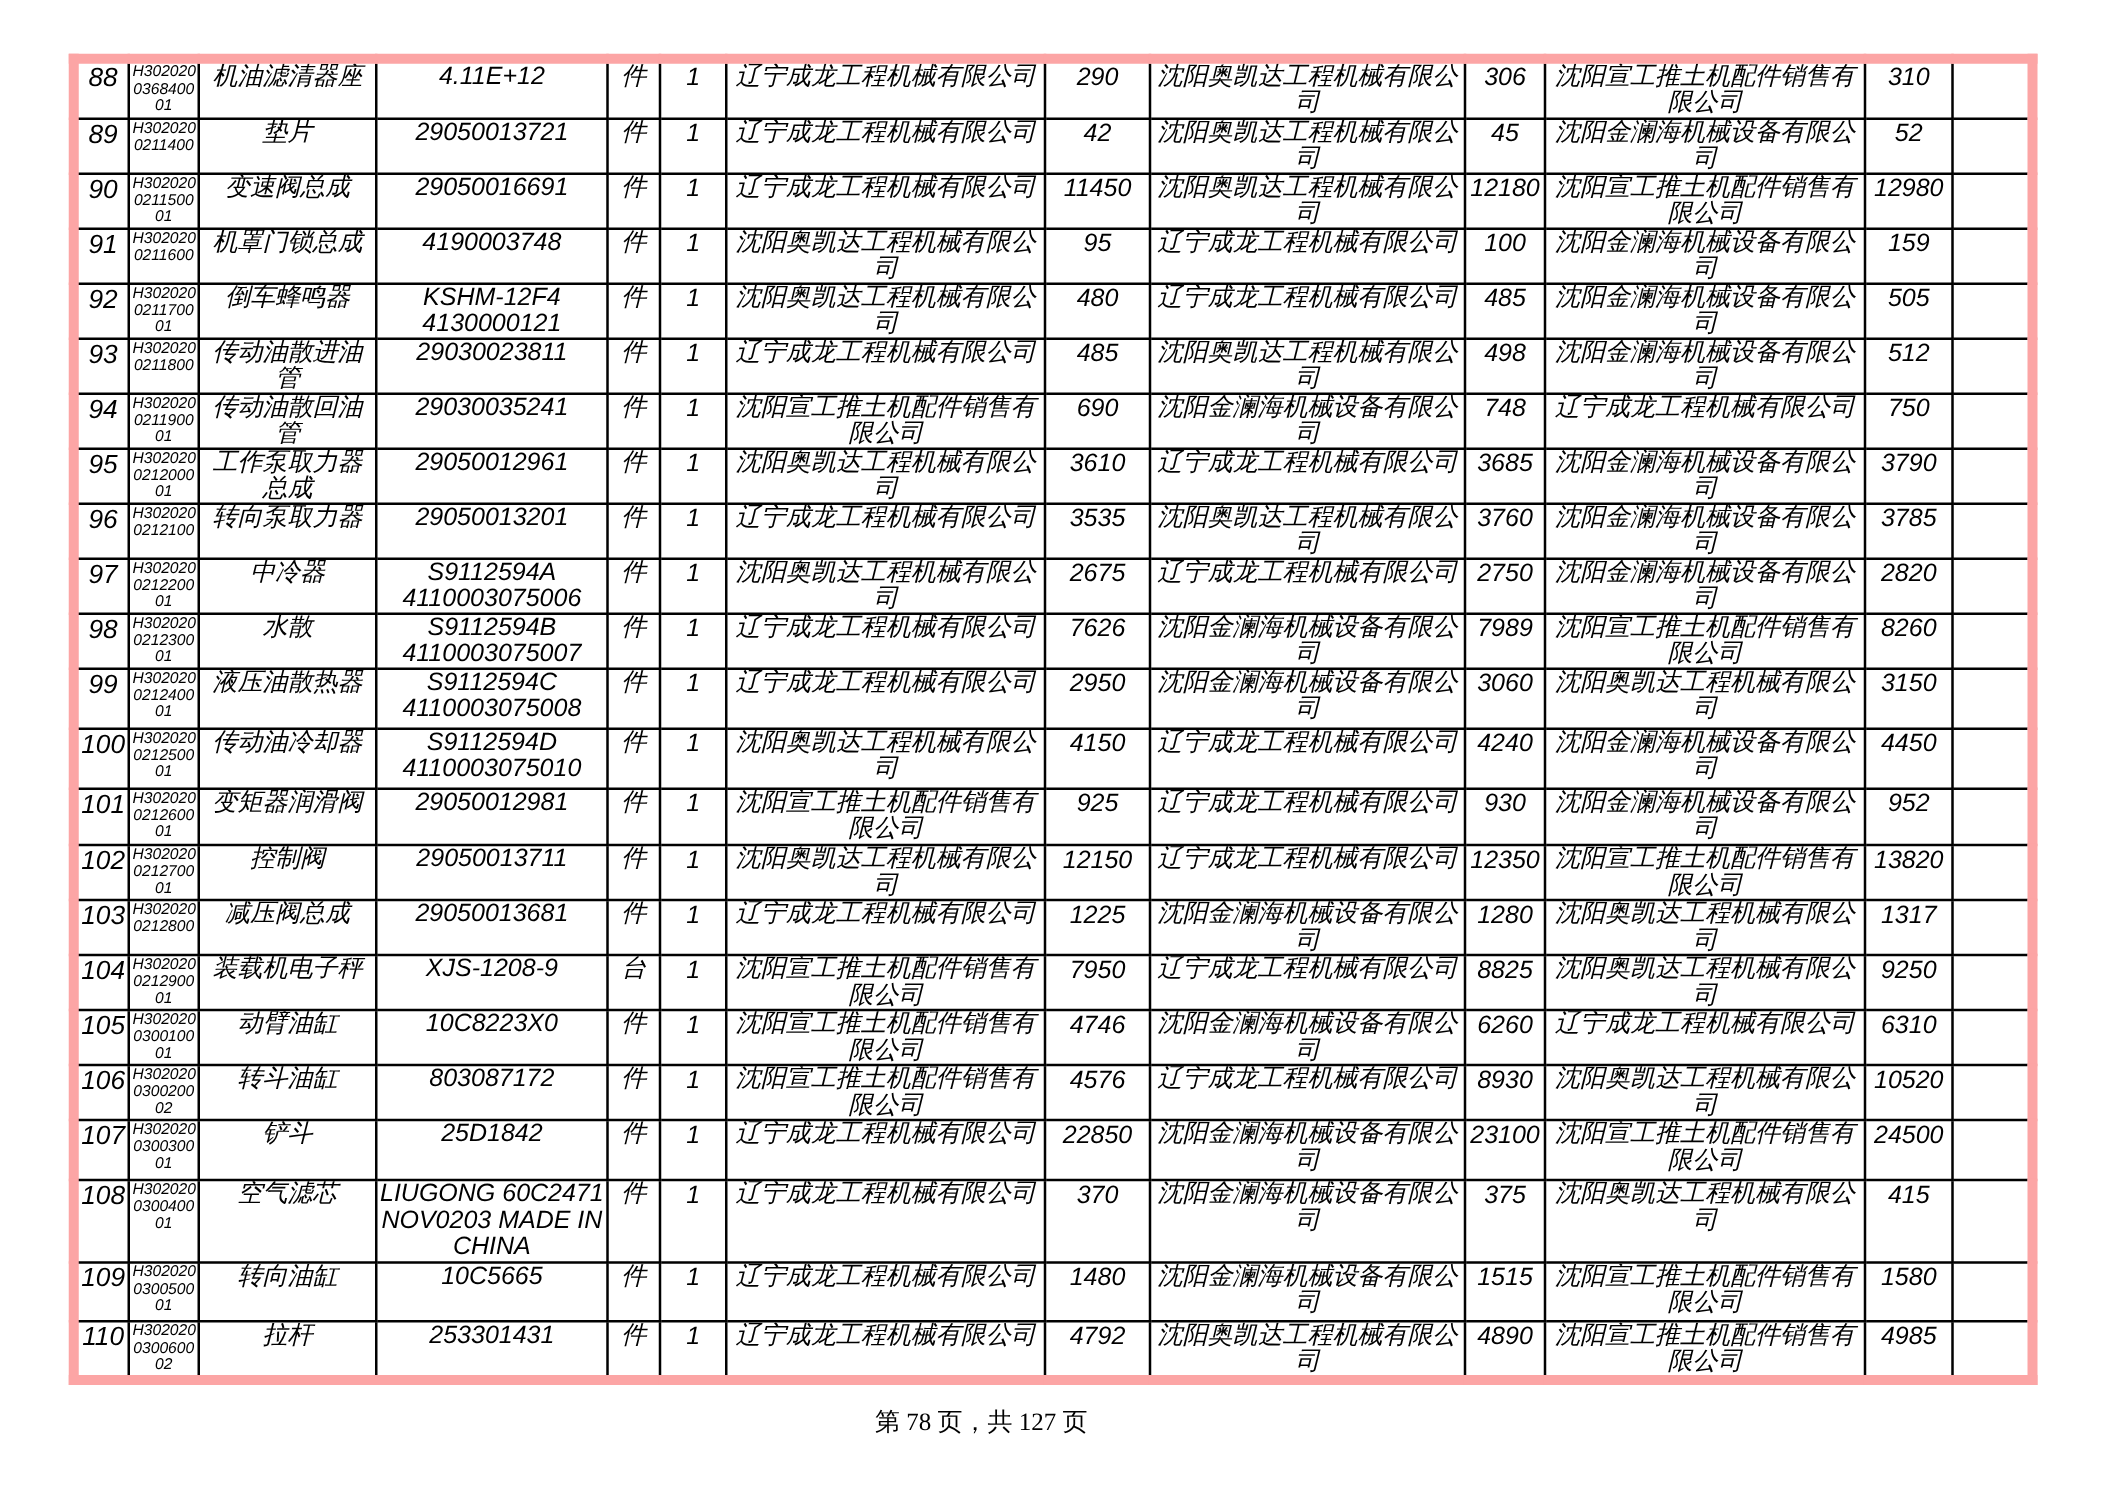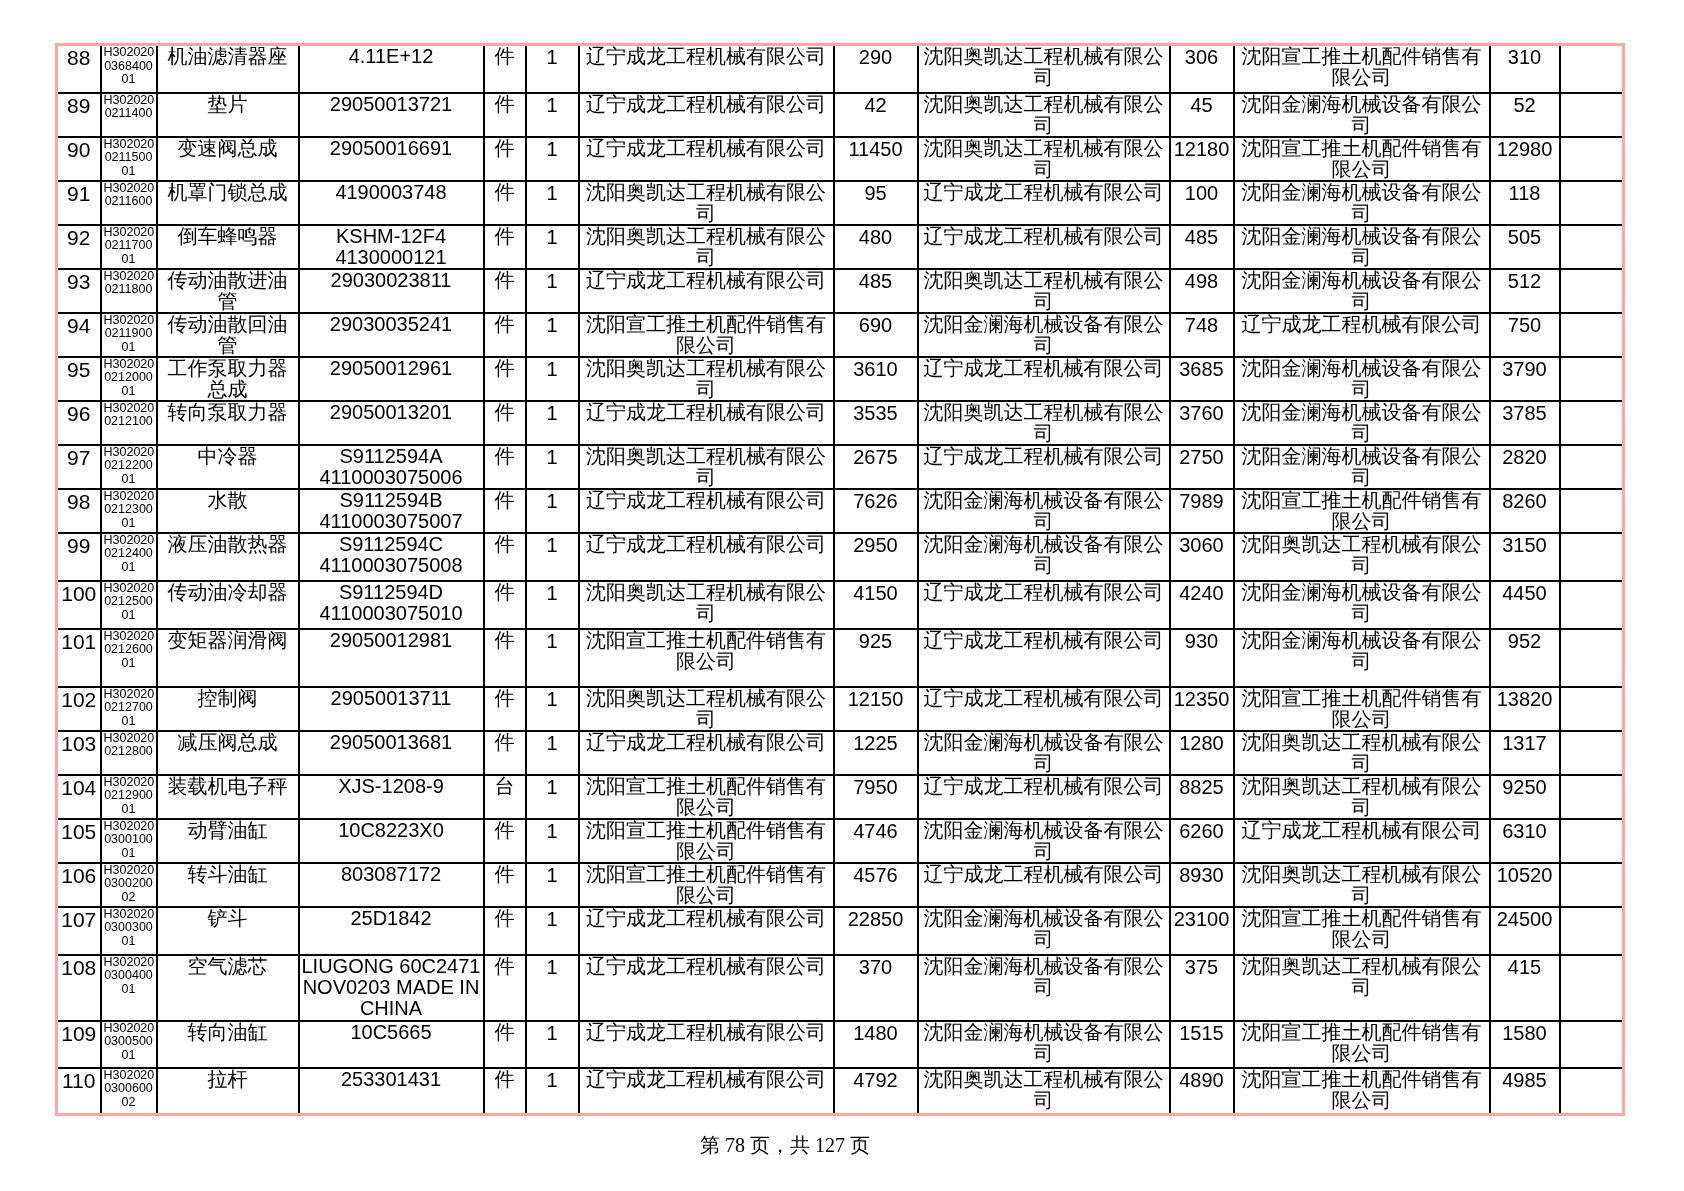--- a/index.html
+++ b/index.html
@@ -1,20 +1,20 @@
 <!DOCTYPE html>
 <html><head>
 <meta charset="utf-8">
 <style>
   html,body{margin:0;padding:0;background:#fff;}
   body{width:1684px;height:1191px;overflow:hidden;
        font-family:"Liberation Sans",sans-serif;color:#000;}
   .sheet{margin:43px 0 0 55px;width:1567px;}
   table{border-collapse:collapse;table-layout:fixed;width:1567px;
-        border:3px solid #fca5a5;}
+        border:8px solid #fca5a5;font-style:italic;}
   td{border:2px solid #000;padding:0;vertical-align:top;overflow:hidden;}
   tr{overflow:hidden;}
   .w{display:flex;height:100%;overflow:hidden;padding:0 2px;}
   .i{margin:auto;width:100%;text-align:center;}
   .t-no  .i{font-size:21px;line-height:23px;}
   .t-code .i{font-size:12.5px;line-height:13.5px;word-spacing:999px;}
   .t-cjk .i{font-size:20px;line-height:21px;}
   .t-part .i{font-size:20px;line-height:21px;}
   .t-num .i{font-size:20px;line-height:22px;}
   .footer{width:1460px;margin-top:16px;text-align:center;
@@ -293,21 +293,21 @@
               <div class="i">100</div>
             </div>
           </td>
     <td class="t-cjk">
             <div class="w">
               <div class="i">沈阳金澜海机械设备有限公司</div>
             </div>
           </td>
     <td class="t-num">
             <div class="w">
-              <div class="i">118</div>
+              <div class="i">159</div>
             </div>
           </td>
     <td class="t-num">
             <div class="w">
               <div class="i"></div>
             </div>
           </td>
   </tr>
         <tr style="height: 42px;">
     <td class="t-no">
@@ -905,21 +905,21 @@
             <div class="w">
               <div class="i">4450</div>
             </div>
           </td>
     <td class="t-num">
             <div class="w">
               <div class="i"></div>
             </div>
           </td>
   </tr>
-        <tr style="height: 58px;">
+        <tr style="height: 45px;">
     <td class="t-no">
             <div class="w">
               <div class="i">101</div>
             </div>
           </td>
     <td class="t-code">
             <div class="w">
               <div class="i">H302020 0212600 01</div>
             </div>
           </td>

